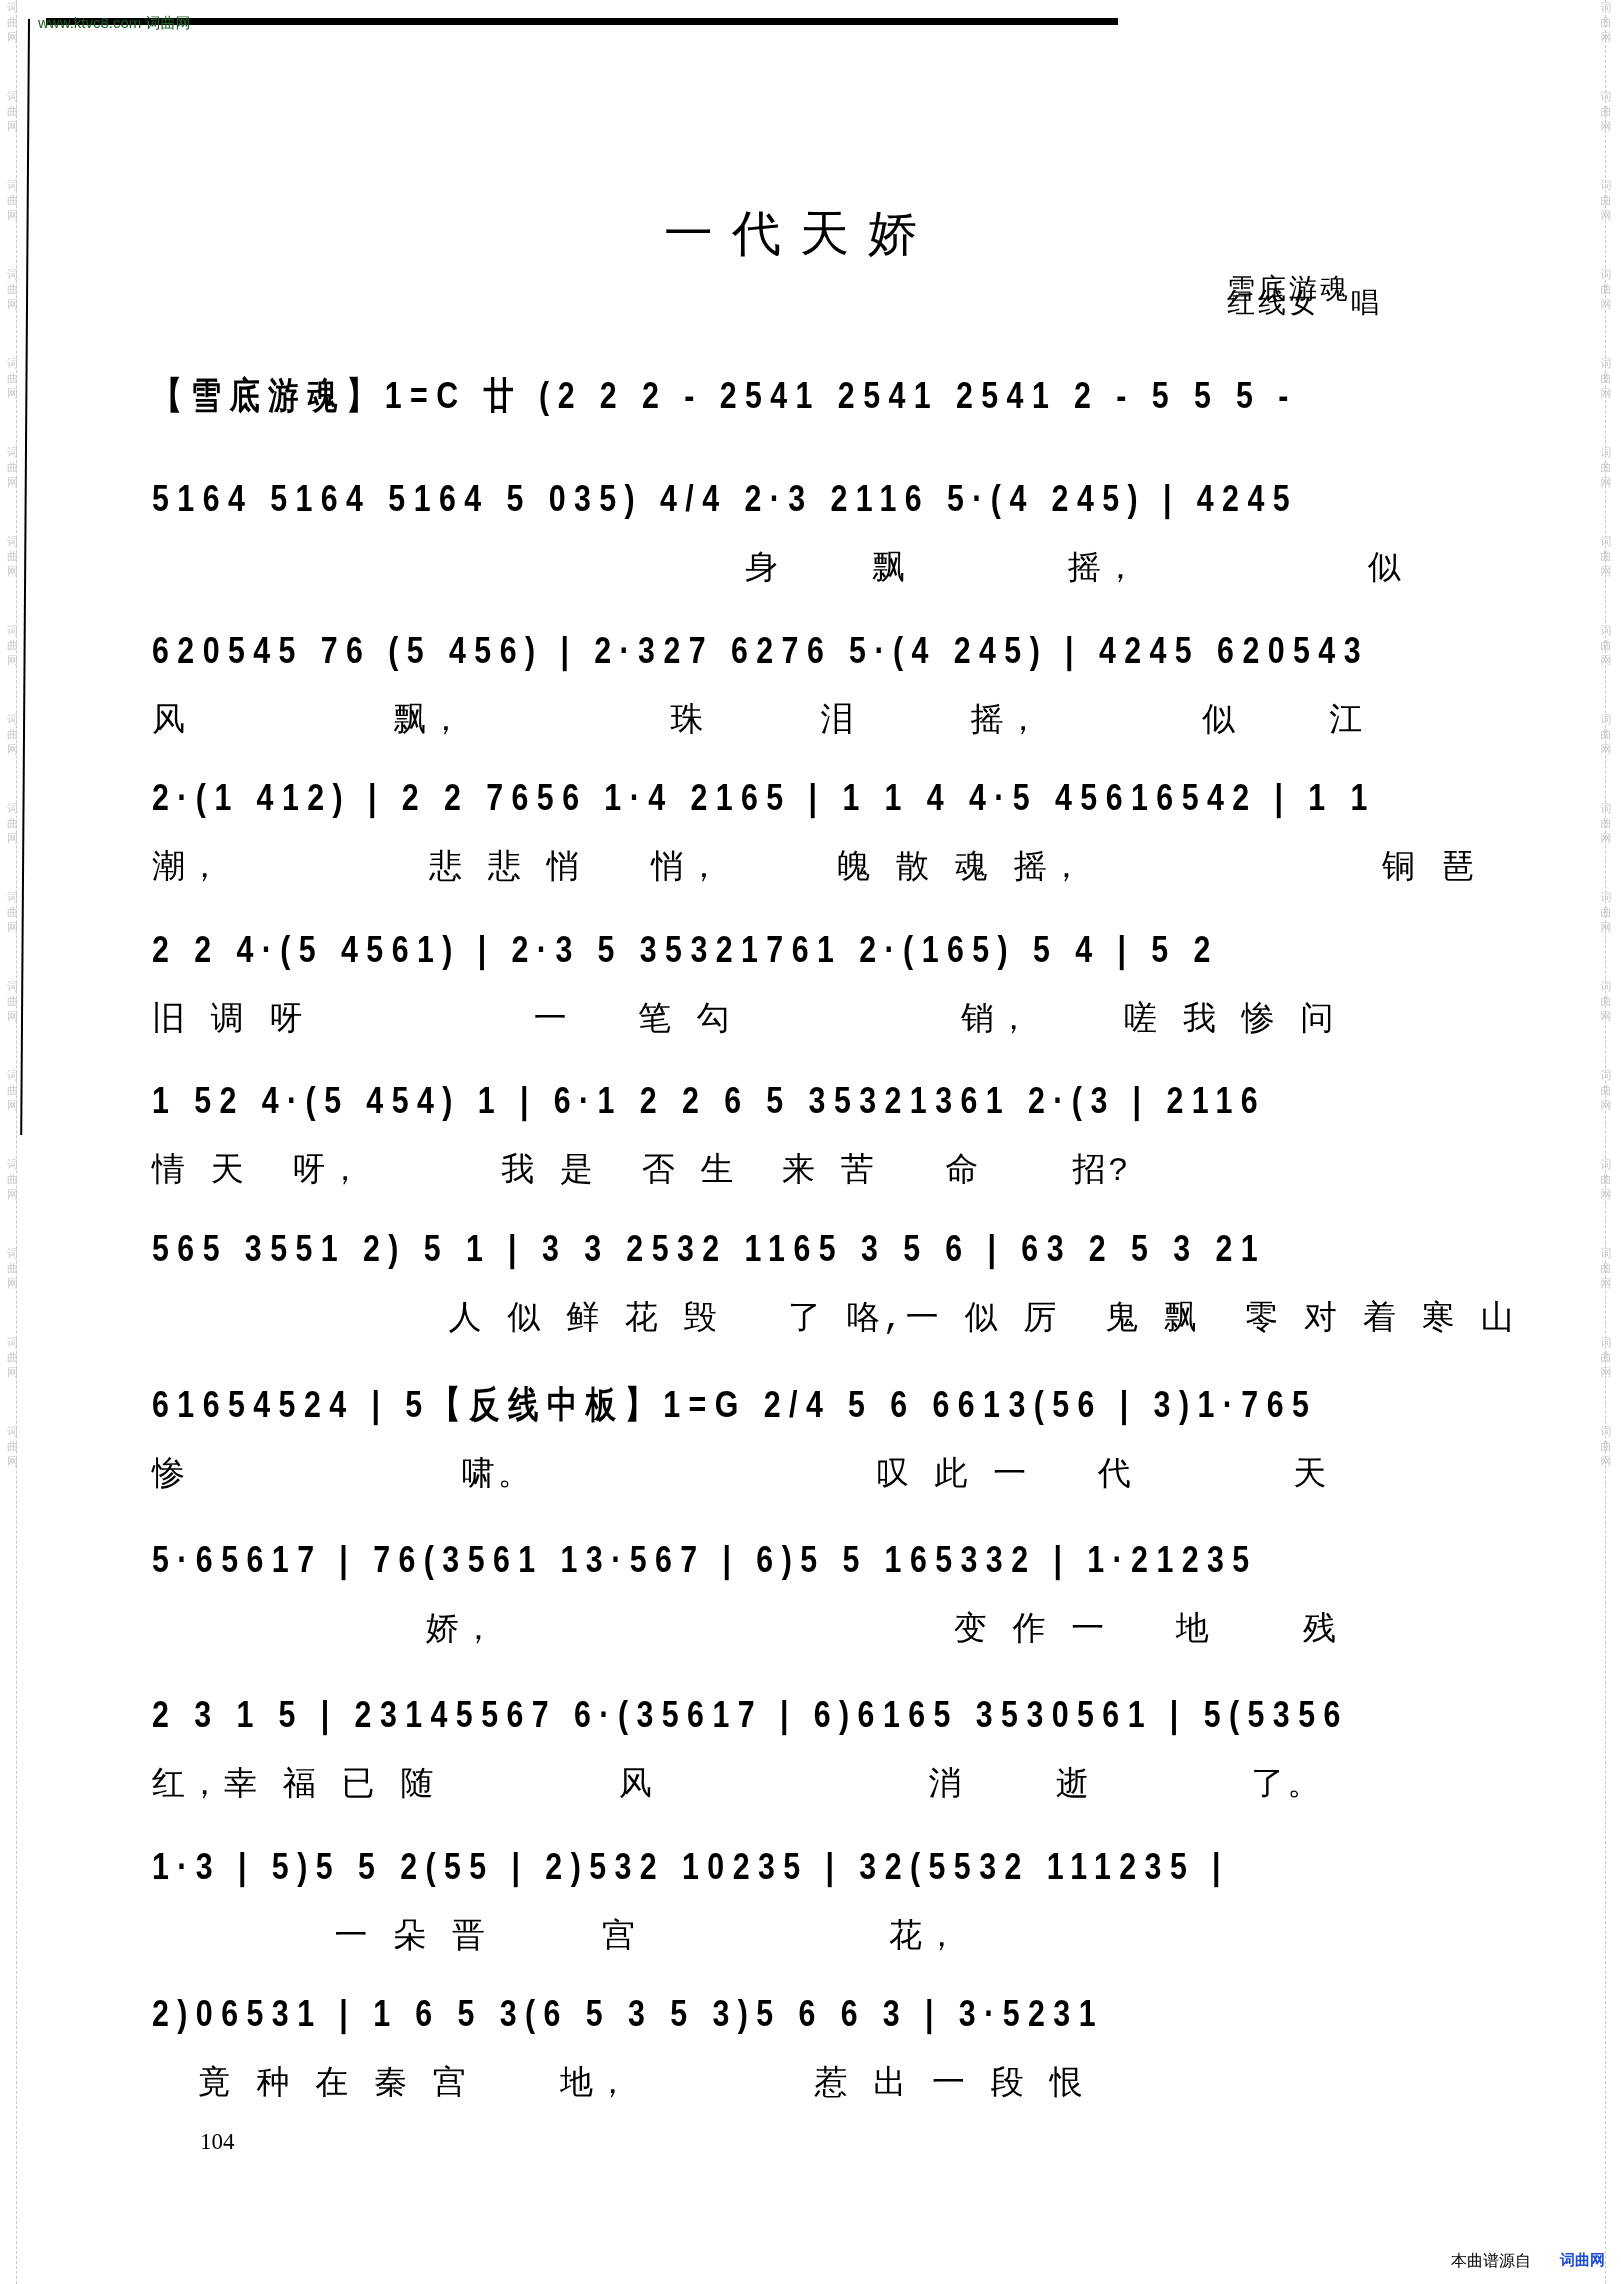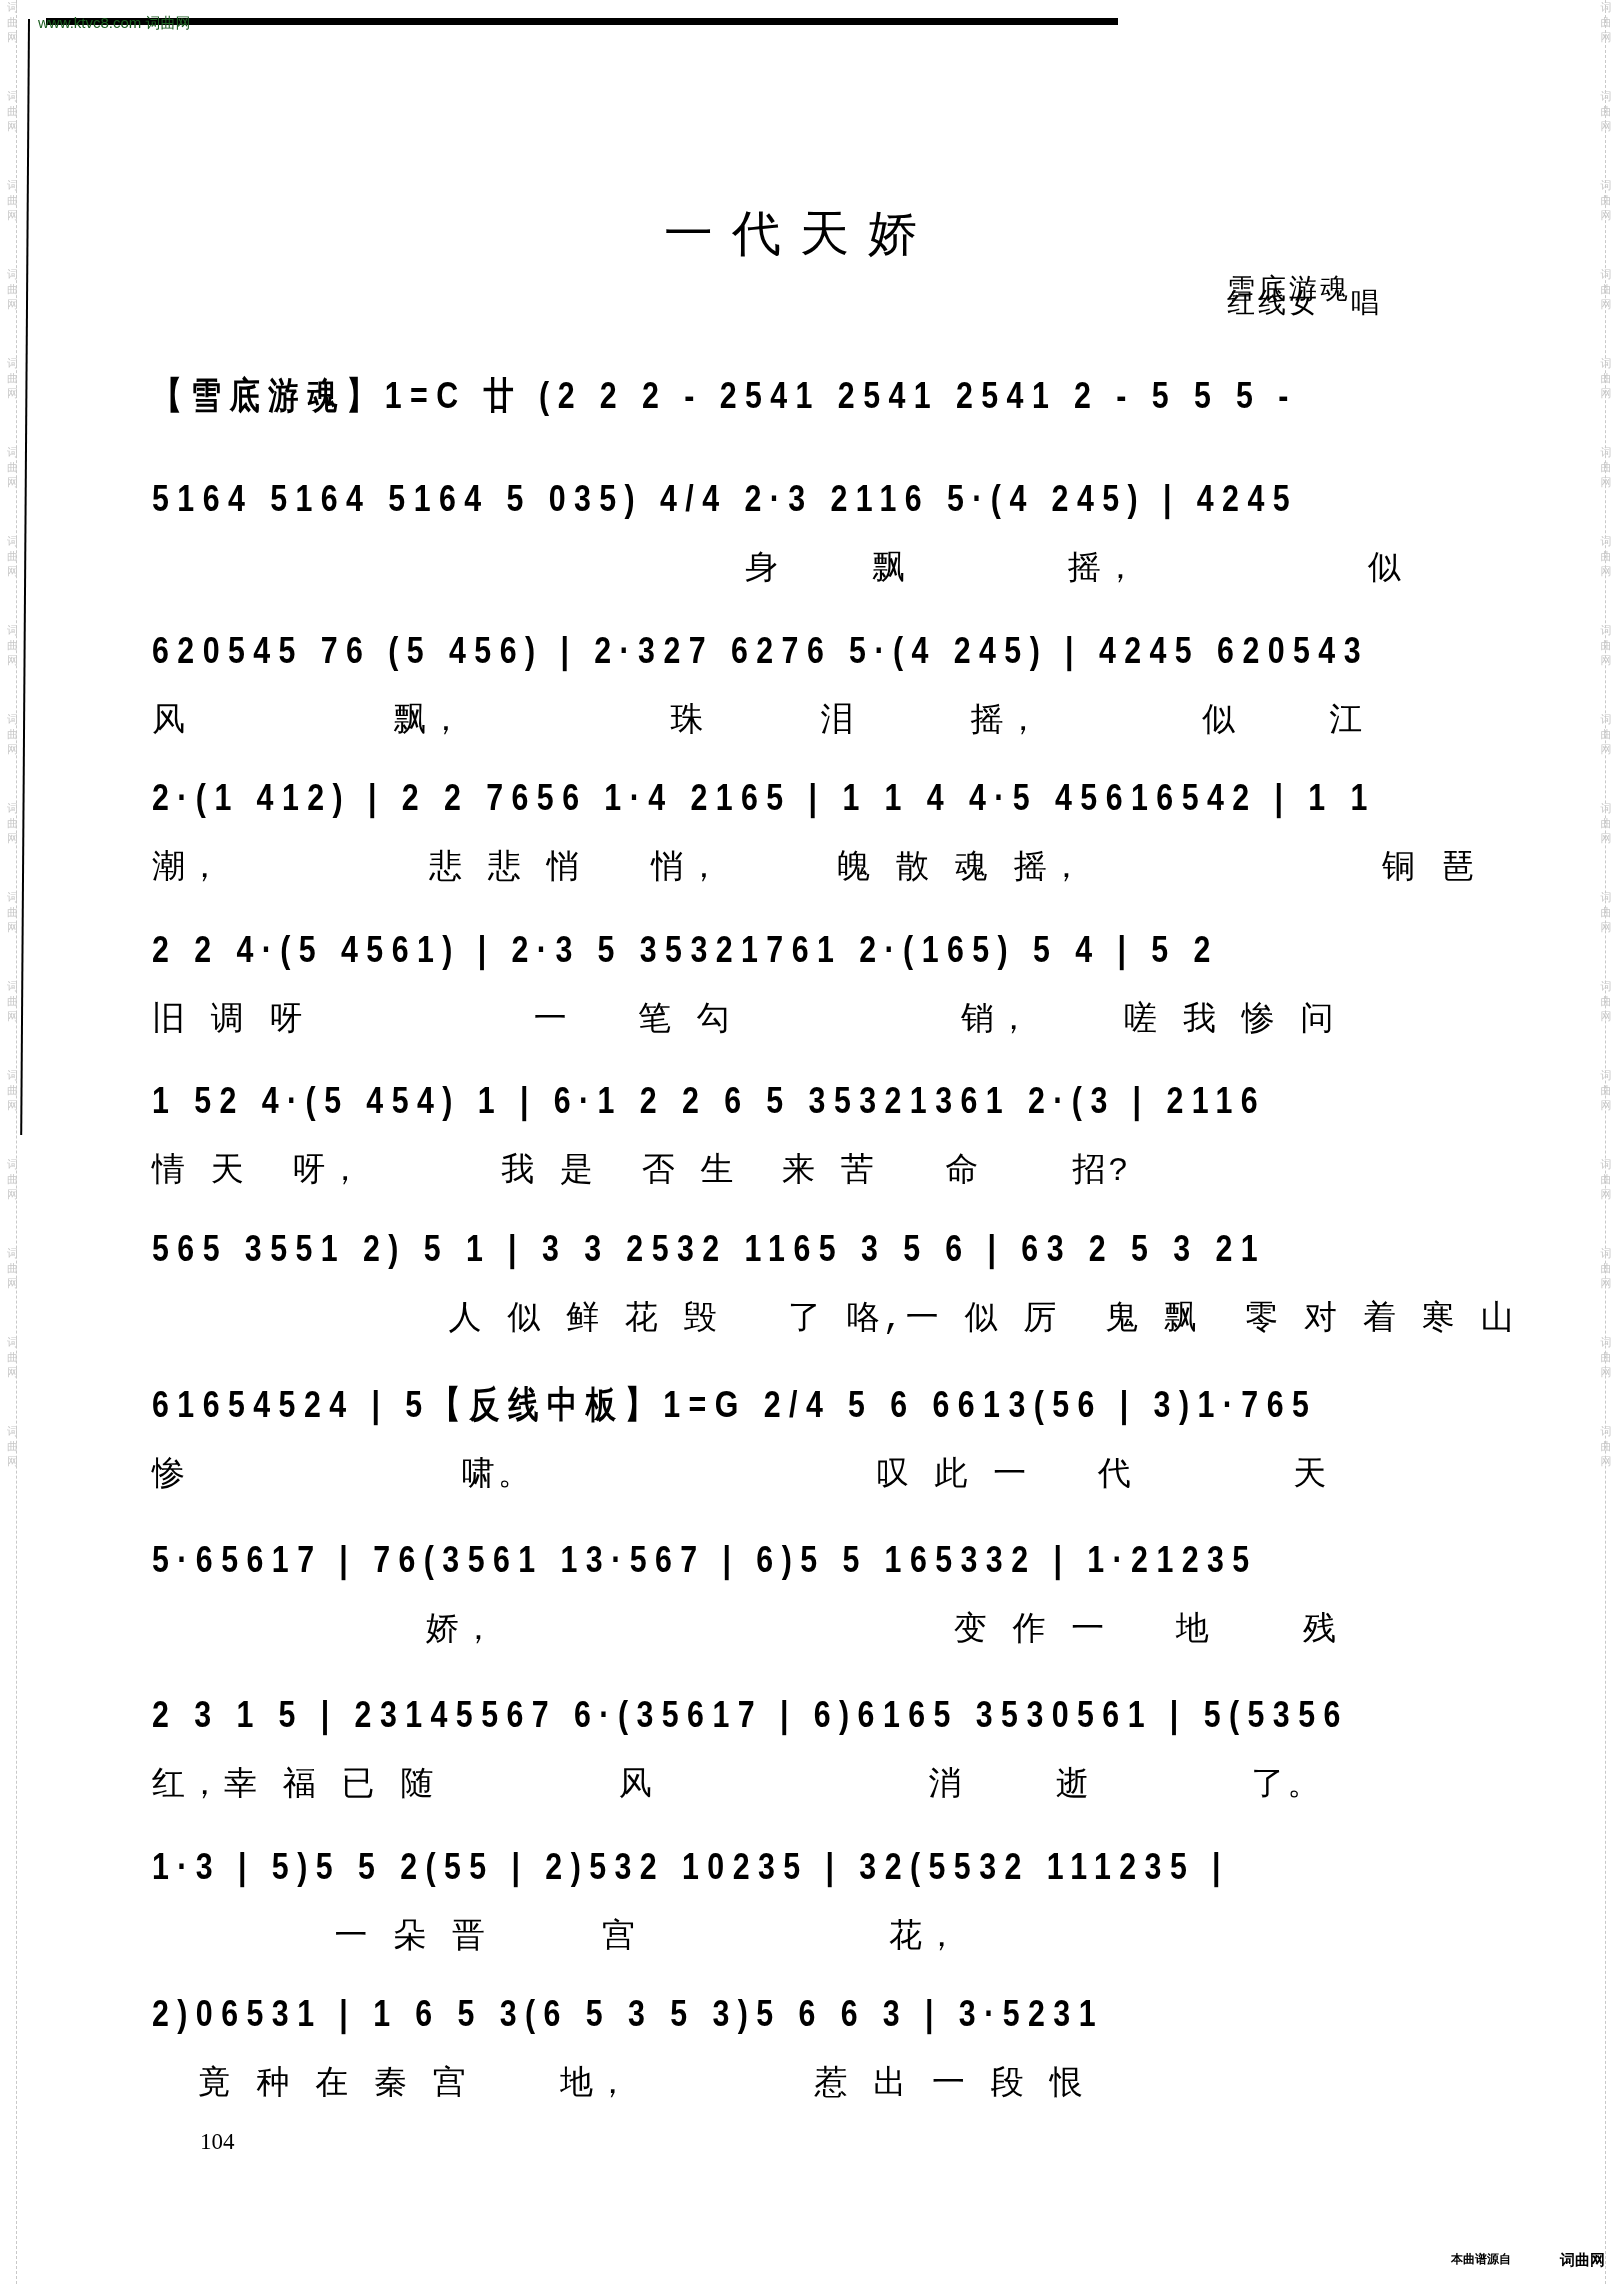--- a/index.html
+++ b/index.html
@@ -24,21 +24,21 @@
   .credit { position:absolute; left:1227px; font-family:"DejaVu Sans", sans-serif; font-size:28px; letter-spacing:3px; }
   .credit.composer { top:270px; }
   .credit.singer { top:284px; }
 
   
   .staff { position:absolute; left:152px; width:1264px; }
   .notes { position:absolute; left:0; top:0; height:52px; white-space:nowrap; font-family:"Liberation Sans", sans-serif; font-weight:bold; font-size:37px; line-height:52px; letter-spacing:10.3px; transform:scaleX(0.82); transform-origin:left top; }
   .lyrics { position:absolute; left:0; top:78px; white-space:pre; font-family:Liberation Mono, monospace; font-size:33px; line-height:37px; letter-spacing:3px; }
 
   .page-number { position:absolute; left:200px; top:2129px; font-family:"Liberation Serif", serif; font-size:23px; }
-  .source-note { position:absolute; left:1451px; top:2251px; font-size:12px; font-weight:bold; color:#000; }
+  .source-note { position:absolute; left:1451px; top:2251px; font-size:16px; font-weight:normal; color:#000; }
   .source-site { position:absolute; left:1560px; top:2251px; font-size:15px; font-weight:bold; color:#ff1493; }
 </style>
 </head>
 <body>
 
 <div class="dash-line left"></div>
 <div class="dash-line right"></div>
 <div class="side-strip left" id="strip-left">
     <span class="wm-char">词</span>
     <span class="wm-char">曲</span>
@@ -242,14 +242,14 @@
   <div class="lyrics">        一 朵 晋     宫           花，</div>
 </div>
 
 <div class="staff" style="top:1988px">
   <div class="notes">2)06531 | 1 6 5 3(6 5 3 5 3)5 6 6 3 | 3·5231</div>
   <div class="lyrics">  竟 种 在 秦 宫    地，        惹 出 一 段 恨</div>
 </div>
 
 <div class="page-number">104</div>
 <div class="source-note">本曲谱源自</div>
-<div class="source-site" style="color: #000000;">词曲网</div>
+<div class="source-site" style="color: #1d4ed8;">词曲网</div>
 
 
 </body></html>

